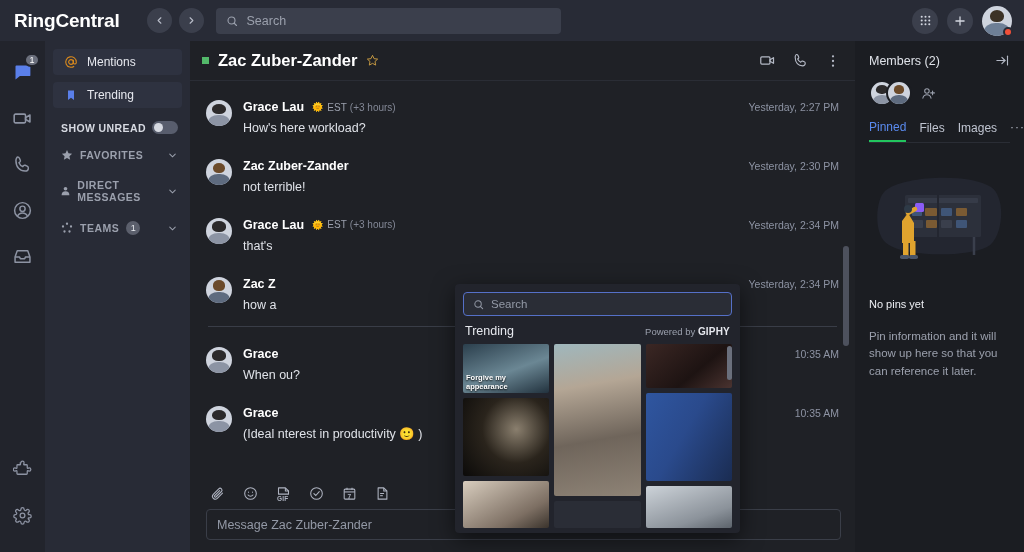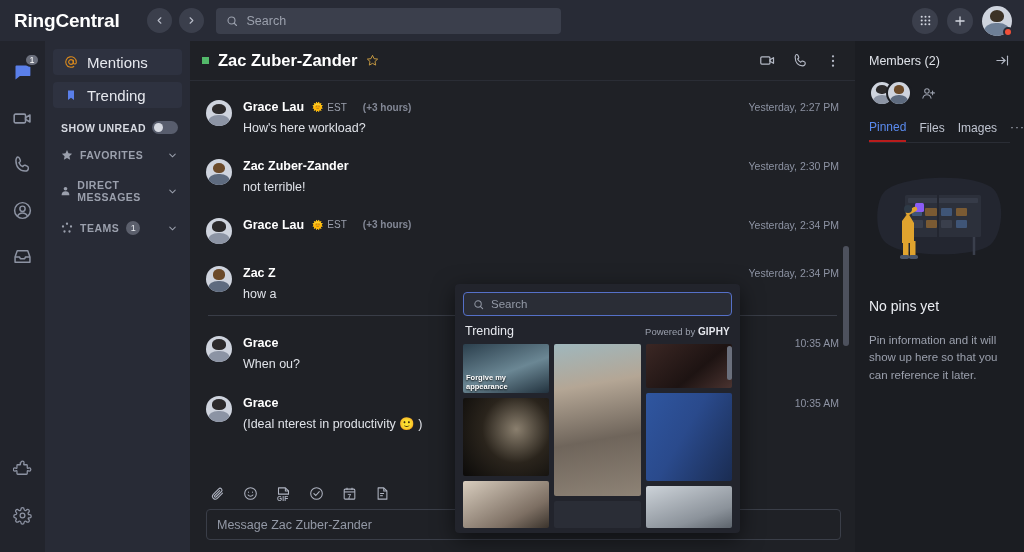--- a/index.html
+++ b/index.html
@@ -74,21 +74,21 @@
     border: 2px solid #22242c;
   }
   .rail-bottom { margin-top: auto; padding-bottom: 10px; }
 
   
   .sidebar {
     width: 145px; background: #282b36; flex: 0 0 145px; padding: 8px 8px 0 8px;
   }
   .navpill {
     height: 26px; background: #2e3240; border-radius: 4px; display: flex; align-items: center;
-    padding: 0 10px; margin-bottom: 7px; cursor: pointer; color: #e6e8ee; font-size: 15px;
+    padding: 0 10px; margin-bottom: 7px; cursor: pointer; color: #e6e8ee; font-size: 12px;
   }
   .navpill .ico { width: 16px; display:flex; align-items:center; justify-content:center; margin-right: 8px; }
   .showunread {
     display: flex; align-items: center; justify-content: space-between;
     padding: 6px 4px 6px 8px; margin-top: 4px;
   }
   .showunread .lbl { color: #d7dae2; font-size: 10.5px; font-weight: bold; letter-spacing: .4px; }
   .toggle {
     width: 26px; height: 13px; border-radius: 7px; background: #585d6d; position: relative; cursor: pointer;
   }
@@ -119,21 +119,21 @@
   .conv-head-actions > span { cursor: pointer; display: flex; }
 
   .msgs { flex: 1; position: relative; overflow: hidden; padding: 6px 0 0 0; }
   .msg { display: flex; padding: 9px 16px 2px 16px; position: relative; }
   .msg .mav { width: 26px; height: 26px; flex: none; margin-right: 11px; }
   .mbody { flex: 1; min-width: 0; }
   .mhead { display: flex; align-items: center; }
   .mname { color: #fff; font-size: 12.5px; font-weight: bold; }
   .mtz { color: #9ba0ad; font-size: 10px; margin-left: 8px; display: flex; align-items: center; }
   .mtz .sun { margin-right: 4px; font-size: 9px; }
-  .mtz .off { color: #838896; margin-left: 16px; font-weight: bold; }
+  .mtz .off { color: #838896; margin-left: 3px; }
   .mtime { margin-left: auto; color: #8d93a3; font-size: 10.5px; }
   .mtext { color: #dfe2e8; font-size: 12.5px; margin-top: 6px; line-height: 1.35; }
   .divider { height: 1px; background: #393d47; margin: 10px 18px 4px 18px; }
 
   .vscroll {
     position: absolute; right: 6px; top: 165px; width: 6px; height: 100px;
     background: #4d515d; border-radius: 3px; cursor: pointer;
   }
 
   
@@ -150,24 +150,24 @@
   .right { width: 169px; flex: 0 0 169px; background: #1b1d22; padding: 12px 14px 0 14px; }
   .right-head { display: flex; align-items: center; justify-content: center; }
   .right-title { color: #dfe2e8; font-size: 12.5px; }
   .collapse { margin-left: auto; color: #b4b9c5; cursor: pointer; display: flex; }
   .member-row { display: flex; align-items: center; margin-top: 12px; }
   .member-row .av { width: 26px; height: 26px; border: 2px solid #1b1d22; }
   .member-row .av:nth-child(2) { margin-left: -9px; }
   .addmember { margin-left: 9px; color: #9ba0ad; cursor: pointer; display: flex; }
   .rtabs { display: flex; align-items: center; gap: 13px; margin-top: 14px; border-bottom: 1px solid #2a2d35; }
   .rtab { font-size: 12px; color: #c0c5d1; padding-bottom: 6px; cursor: pointer; }
-  .rtab.active { color: #5a8bf0; border-bottom: 2px solid #b91c1c; }
+  .rtab.active { color: #5a8bf0; border-bottom: 2px solid #22c55e; }
   .rtab.more { margin-left: auto; letter-spacing: 1px; color: #b4b9c5; padding-bottom: 8px; }
   .empty-art { margin: 26px auto 0; width: 130px; height: 115px; position: relative; }
-  .empty-title { color: #eceef3; font-size: 14px; margin-top: 14px; }
+  .empty-title { color: #eceef3; font-size: 11px; margin-top: 14px; }
   .empty-sub { color: #9ba0ad; font-size: 11.5px; line-height: 1.5; margin-top: 18px; }
 
   
   .giphy {
     position: absolute; left: 265px; top: 243px; width: 285px; height: 249px;
     background: #22242c; border-radius: 4px; z-index: 60;
     box-shadow: 0 6px 22px rgba(0,0,0,.55); padding: 8px 8px 0 8px; overflow: hidden;
   }
   .giphy-search {
     height: 24px; border: 1px solid #5570c8; border-radius: 4px; background: #2a2d36;
@@ -435,20 +435,21 @@
           <div class="mbody">
             <div class="mhead">
               <span class="mname">Grace Lau</span>
               <span class="mtz">
                 <span class="sun">🌞</span>
                 <span>EST</span>
                 <span class="off">(+3 hours)</span>
               </span>
               <span class="mtime">Yesterday, 2:34 PM</span>
             </div>
+            <div class="mtext">that's</div>
           </div>
         </div>
 
         <div class="msg" style="padding-top:20px;">
           <span class="av g mav"></span>
           <div class="mbody">
             <div class="mhead">
               <span class="mname">Zac Z</span>
               <span class="mtime">Yesterday, 2:34 PM</span>
             </div>

